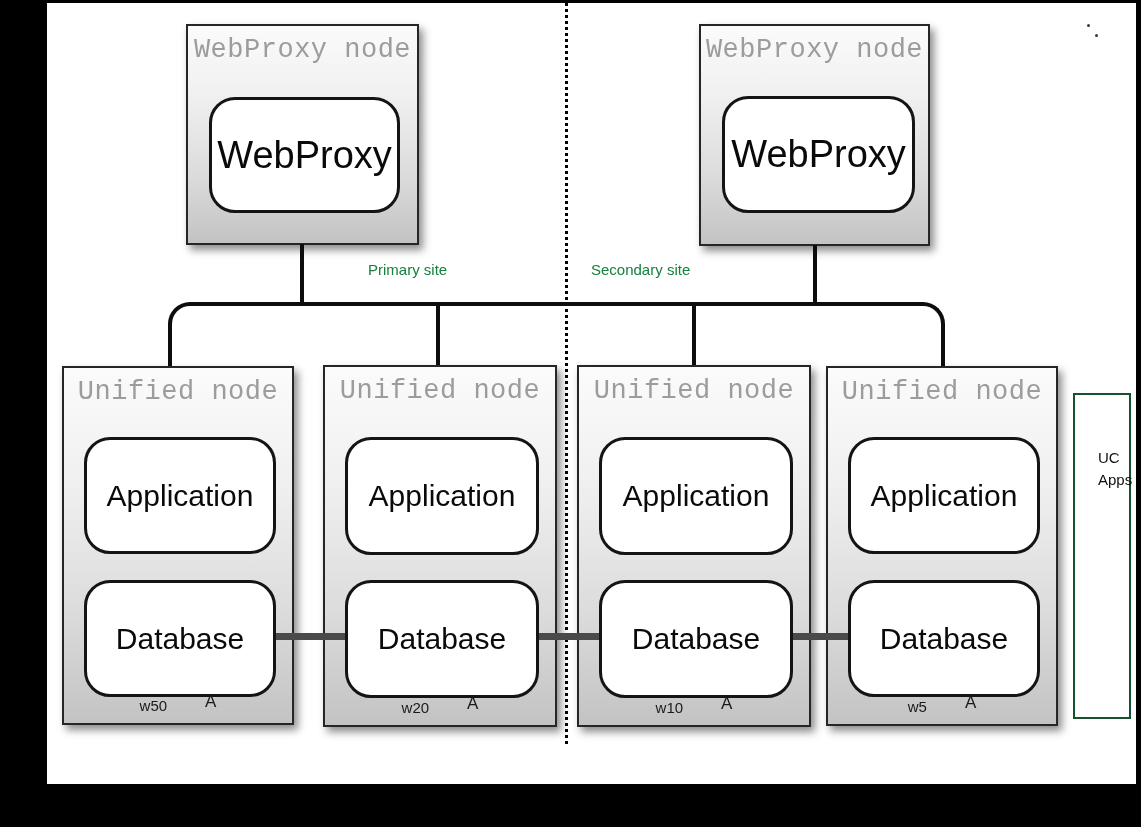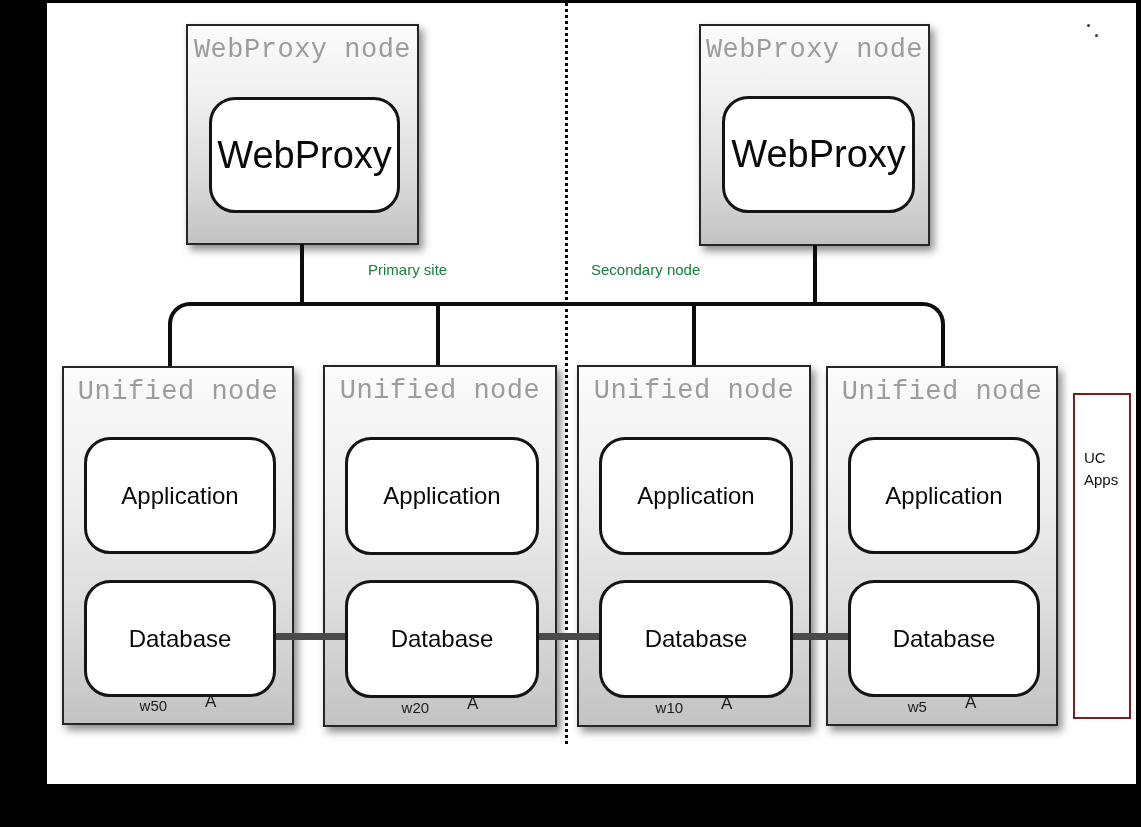--- a/index.html
+++ b/index.html
@@ -55,21 +55,21 @@
     position: absolute;
     background: #fff;
     border: 3px solid #141414;
     border-radius: 26px;
     display: flex;
     align-items: center;
     justify-content: center;
     z-index: 2;
   }
   .component-label {
-    font-size: 24px;
+    font-size: 30px;
     color: #0a0a0a;
     white-space: nowrap;
   }
   .wp-label { font-size: 38px; }
 
   .node-footer {
     position: absolute;
     left: 0; right: 0; bottom: 7px;
     display: flex;
     justify-content: center;
@@ -104,22 +104,22 @@
     width: 582px; height: 7px;
     background: #4a4a4a;
   }
 
   
   .uc-apps {
     position: absolute;
     left: 1073px; top: 393px;
     width: 58px; height: 326px;
     background: #fff;
-    border: 2px solid #7f1d1d;
-    padding: 52px 4px 0 9px;
+    border: 2px solid #14532d;
+    padding: 52px 4px 0 23px;
     font-size: 15px;
     line-height: 1.45;
     color: #111;
     z-index: 2;
   }
 
   .speck {
     position: absolute;
     width: 3px; height: 3px;
     background: #3a3a3a;
@@ -128,21 +128,21 @@
 </style>
 </head>
 <body>
 
 <div class="canvas">
   <div class="page"></div>
 
   <div class="divider"></div>
 
   <div class="site-label" style="left:368px; top:261px;">Primary site</div>
-  <div class="site-label" style="left:591px; top:261px;">Secondary node</div>
+  <div class="site-label" style="left:591px; top:261px;">Secondary site</div>
 
   <div class="node" style="left:186px; top:24px; width:233px; height:221px;">
     <div class="node-title">WebProxy node</div>
     <div class="component" style="left:21px; top:71px; width:191px; height:116px;">
       <span class="component-label wp-label">WebProxy</span>
     </div>
   </div>
 
   <div class="node" style="left:699px; top:24px; width:231px; height:222px;">
     <div class="node-title">WebProxy node</div>

